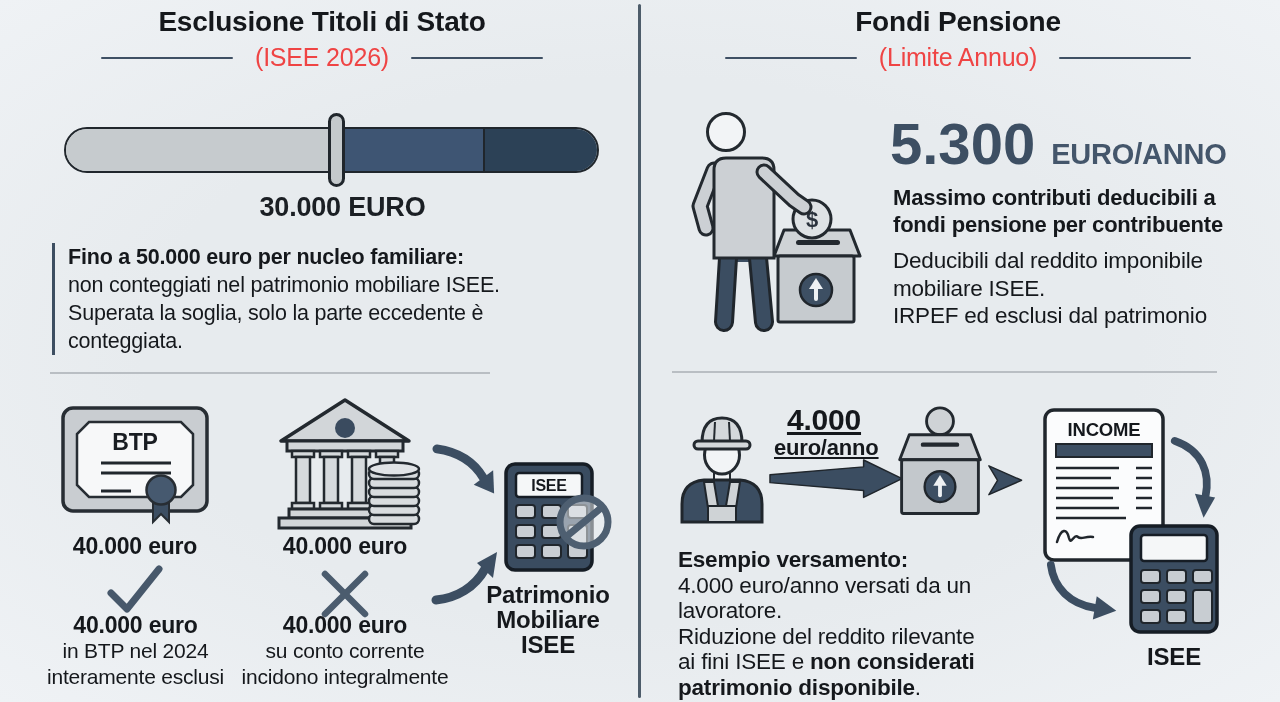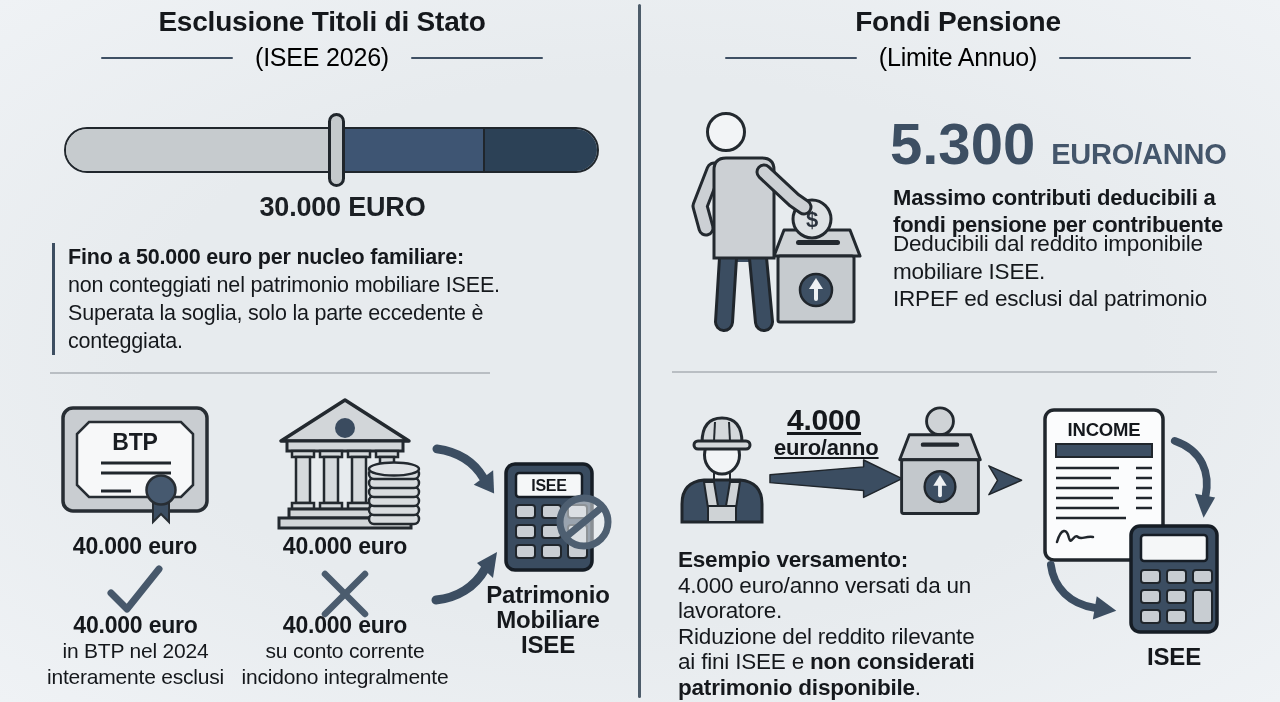--- a/index.html
+++ b/index.html
@@ -17,21 +17,21 @@
   .canvas{position:relative;width:1280px;height:702px;}
   .abs{position:absolute;}
   .ctr{text-align:center;}
   .b{font-weight:bold;}
 
   .divider-v{left:638px;top:4px;width:3px;height:694px;background:var(--divider);border-radius:2px;}
 
   
   .panel-title{top:6px;width:600px;font-size:28px;font-weight:bold;line-height:32px;}
   .lt{left:22px;} .rt{left:658px;text-align:center;}
-  .sub-row{top:43px;width:600px;display:flex;align-items:center;justify-content:center;gap:22px;font-size:25px;color:#000000;}
+  .sub-row{top:43px;width:600px;display:flex;align-items:center;justify-content:center;gap:22px;font-size:25px;color:#ef4444;}
   .subline{width:132px;height:2px;background:#3f5064;border-radius:1px;}
 
   
   .slider{left:64px;top:127px;width:535px;height:46px;border:2.5px solid var(--outline);
     border-radius:26px;overflow:hidden;display:flex;background:var(--bar-light);}
   .seg-light{width:51%;background:var(--bar-light);}
   .seg-mid{width:27.5%;background:var(--navy-mid);border-left:2px solid var(--outline);}
   .seg-dark{flex:1;background:var(--navy-dark);border-left:2px solid var(--outline);}
   .handle{left:328px;top:113px;width:17px;height:74px;background:#c4c9cc;border:3px solid var(--outline);border-radius:9px;}
   .slider-label{left:70px;top:192px;width:545px;font-size:27px;font-weight:bold;color:#1b1f24;}
@@ -57,21 +57,21 @@
   .lcalc-svg{left:503px;top:461px;width:92px;}
   .ban-svg{left:553px;top:491px;width:62px;}
   .lcalc-caption{left:480px;top:582px;width:136px;font-size:24px;font-weight:bold;line-height:25px;}
 
   
   .person-svg{left:676px;top:106px;width:205px;}
   .headline{left:890px;top:110px;display:flex;align-items:baseline;gap:16px;}
   .headline-value{font-size:58px;font-weight:bold;color:var(--accent);letter-spacing:0;}
   .headline-unit{font-size:29px;font-weight:bold;color:#44566b;}
   .r-bold{left:893px;top:184px;width:340px;font-size:22px;font-weight:bold;line-height:27px;}
-  .r-desc{left:893px;top:230px;width:345px;font-size:22.5px;line-height:27.5px;}
+  .r-desc{left:893px;top:247px;width:345px;font-size:22.5px;line-height:27.5px;}
 
   
   .worker-svg{left:678px;top:410px;width:88px;}
   .r-amount{left:774px;top:404px;width:100px;text-decoration:underline;}
   .r-amount .big{font-size:30px;font-weight:bold;line-height:32px;}
   .r-amount .unit{font-size:22px;font-weight:bold;line-height:24px;}
   .longarrow-svg{left:768px;top:458px;width:138px;}
   .rbox-svg{left:892px;top:406px;width:96px;}
   .smallarrow-svg{left:986px;top:462px;width:50px;}
   .doc-svg{left:1041px;top:406px;width:126px;}

